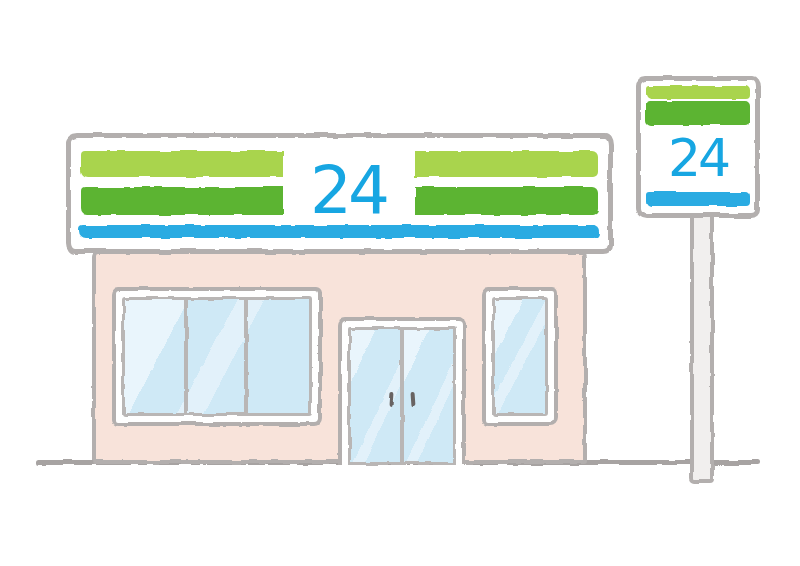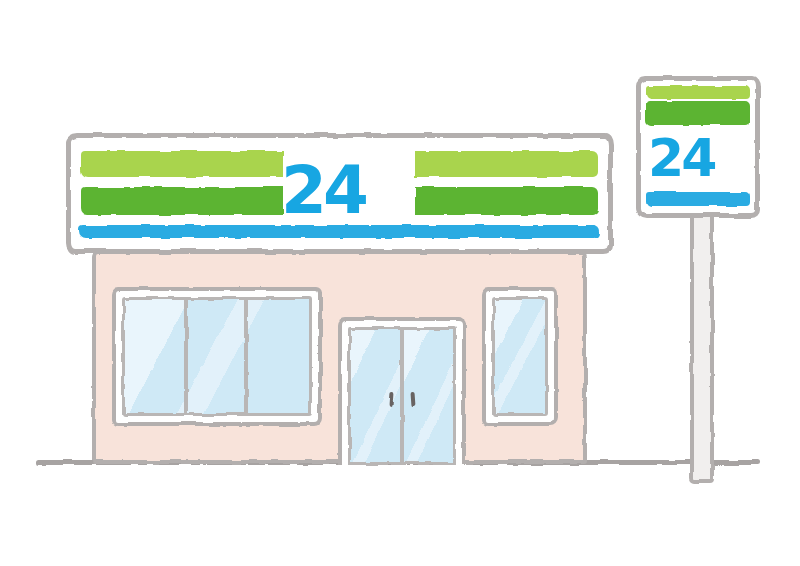--- a/index.html
+++ b/index.html
@@ -53,23 +53,24 @@
     border: 5px solid var(--outline);
     border-radius: 10px 8px 9px 11px / 9px 11px 8px 10px;
   }
   .ps-stripe { position: absolute; left: 5px; right: 5px; border-radius: 3px 5px 4px 5px; }
   .ps-lg { top: 5px;  height: 13px; background: var(--lightgreen); }
   .ps-g  { top: 20px; height: 24px; background: var(--green); }
   .ps-b  { bottom: 7px; height: 14px; background: var(--blue); }
 
   .num {
     position: absolute;
-    font-weight: bold;
+    font-weight: normal;
     color: var(--numblue);
     line-height: 1;
+    text-align: center;
   }
   .pole-sign-number {
     left: 648px; top: 132px;
     width: 100px;
     font-size: 52px;
     letter-spacing: -3px;
   }
 
   
   .facade {

